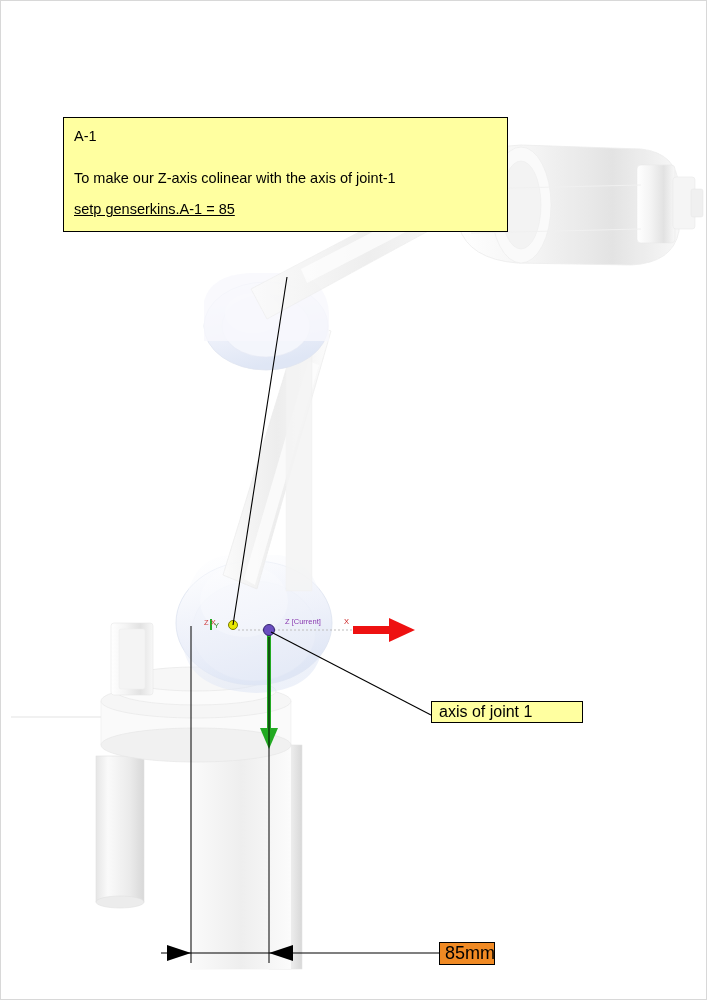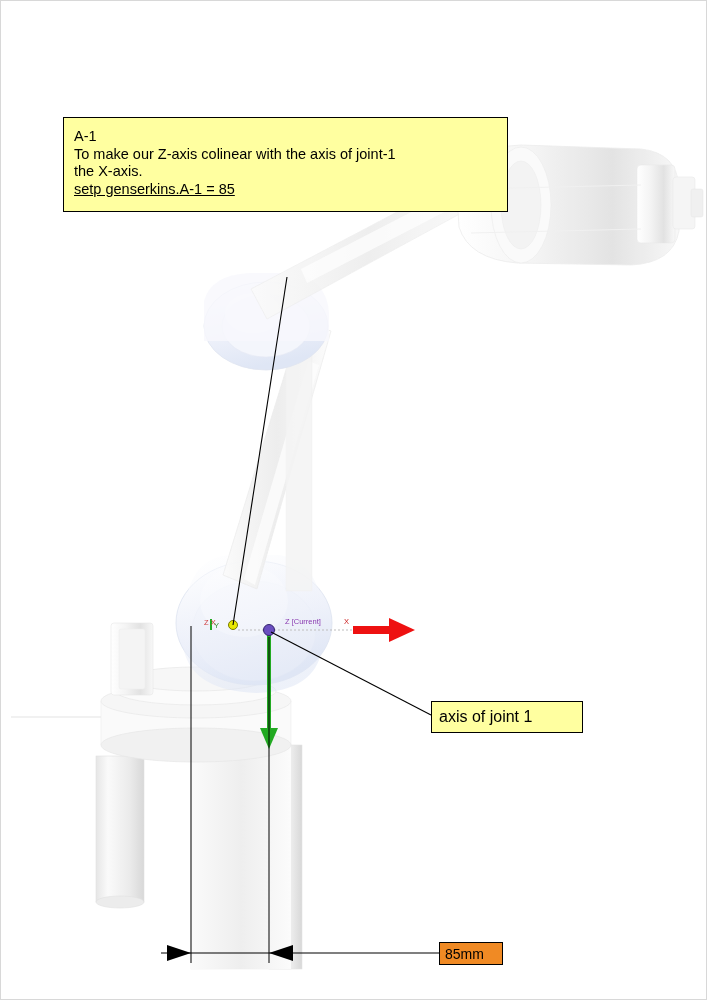--- a/index.html
+++ b/index.html
@@ -35,47 +35,48 @@
   }
   .callout-note {
     left: 62px;
     top: 116px;
     width: 445px;
     padding: 10px 10px 12px 10px;
     font-size: 14.5px;
     line-height: 1.22;
   }
   .callout-note .title {
-    margin-bottom: 0;
+    margin-bottom: 24px;
   }
   .callout-note .body {
+    margin-bottom: 14px;
   }
   .callout-note .cmd {
     white-space: nowrap;
     text-decoration: underline;
   }
   .callout-axis {
     left: 430px;
     top: 700px;
     width: 152px;
-    height: 32px;
+    height: 22px;
     font-size: 16px;
     display: flex;
     align-items: center;
     padding-left: 7px;
     box-sizing: border-box;
   }
   .callout-dim {
     left: 438px;
     top: 941px;
-    width: 64px;
+    width: 56px;
     height: 23px;
     background: #f08a24;
     border: 1px solid #000000;
-    font-size: 14px;
+    font-size: 18px;
     display: flex;
     align-items: center;
     padding-left: 5px;
     box-sizing: border-box;
   }
   
   .axis-label {
     position: absolute;
     font-size: 7.5px;
     font-family: "Liberation Sans", sans-serif;
@@ -190,21 +191,20 @@
 
   <div class="axis-label lbl-zx">Z  X</div>
   <div class="axis-label lbl-y">Y</div>
   <div class="axis-label lbl-cur">Z [Current]</div>
   <div class="axis-label lbl-x">X</div>
 
   <div class="callout callout-note">
     <div class="title">A-1</div>
     <div class="body">
       <div>To make our Z-axis colinear with the axis of joint-1</div>
-      <div>the X-axis.</div>
     </div>
     <div class="cmd">setp genserkins.A-1 = 85</div>
   </div>
 
   <div class="callout callout-axis">axis of joint 1</div>
 
   <div class="callout callout-dim">85mm</div>
 
 </div>
 

